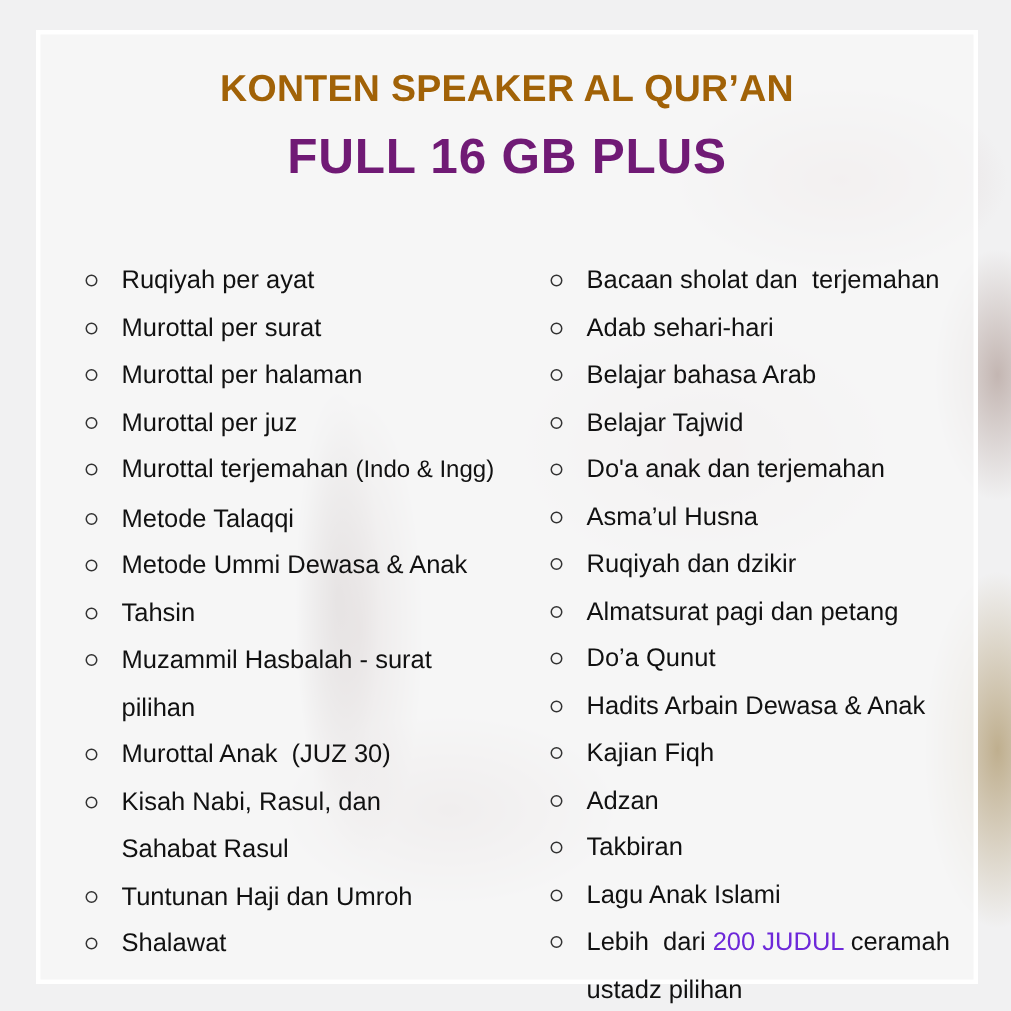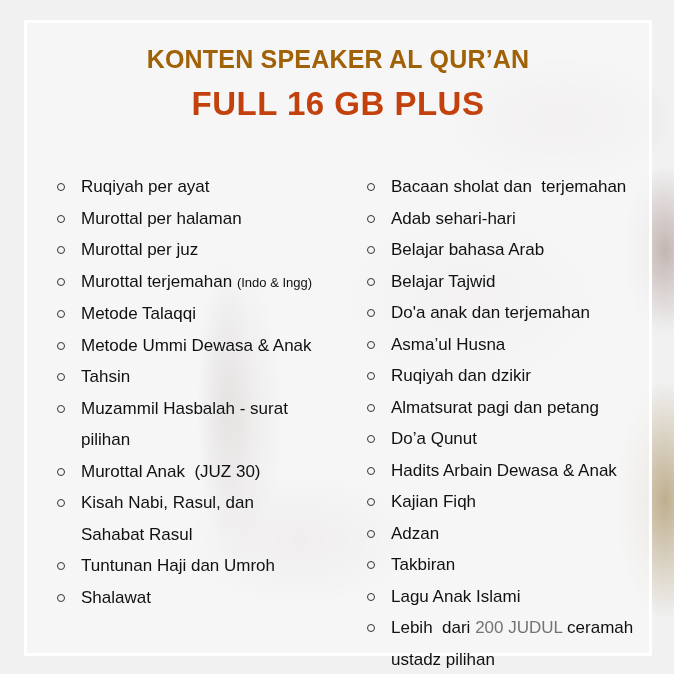--- a/index.html
+++ b/index.html
@@ -29,55 +29,56 @@
     }
     .title1 {
       position: absolute; left: 0; right: 0; top: 22px;
       text-align: center;
       font-size: 25px; font-weight: bold; color: #a16207;
       letter-spacing: 0.2px;
     }
     .title2 {
       position: absolute; left: 0; right: 0; top: 62px;
       text-align: center;
-      font-size: 33px; font-weight: bold; color: #c2410c;
+      font-size: 33px; font-weight: bold; color: #701a75;
       letter-spacing: 0.5px;
     }
     .col {
       position: absolute; top: 148px;
       list-style: none;
     }
     .col.left { left: 28px; width: 305px; }
     .col.right { left: 338px; width: 320px; }
     .item {
       position: relative;
       padding-left: 26px;
       font-size: 17px;
       line-height: 31.5px;
       color: #111;
     }
     .bullet {
       position: absolute; left: 2px; top: 12px;
       width: 8px; height: 8px;
       border: 1.3px solid #333; border-radius: 50%;
     }
-    .small { font-size: 13px; margin-top: 29px; }
-    .red { color: #737373; }
+    .small { font-size: 16px; margin-top: 29px; }
+    .red { color: #6d28d9; }
   </style>
 </head>
 <body>
 
 <div class="bg"></div>
 
 <div class="panel">
   <div class="title1">KONTEN SPEAKER AL QUR’AN</div>
   <div class="title2">FULL 16 GB PLUS</div>
 
   <ul class="col left">
     <li class="item"><span class="bullet"></span><span>Ruqiyah per ayat</span></li>
+    <li class="item"><span class="bullet"></span><span>Murottal per surat</span></li>
     <li class="item"><span class="bullet"></span><span>Murottal per halaman</span></li>
     <li class="item"><span class="bullet"></span><span>Murottal per juz</span></li>
     <li class="item"><span class="bullet"></span><span>Murottal terjemahan</span> <span class="small">(Indo &amp; Ingg)</span></li>
     <li class="item"><span class="bullet"></span><span>Metode Talaqqi</span></li>
     <li class="item"><span class="bullet"></span><span>Metode Ummi Dewasa &amp; Anak</span></li>
     <li class="item"><span class="bullet"></span><span>Tahsin</span></li>
     <li class="item"><span class="bullet"></span><span>Muzammil Hasbalah - surat</span><br><span>pilihan</span></li>
     <li class="item"><span class="bullet"></span><span style="white-space:pre">Murottal Anak  (JUZ 30)</span></li>
     <li class="item"><span class="bullet"></span><span>Kisah Nabi, Rasul, dan</span><br><span>Sahabat Rasul</span></li>
     <li class="item"><span class="bullet"></span><span>Tuntunan Haji dan Umroh</span></li>

